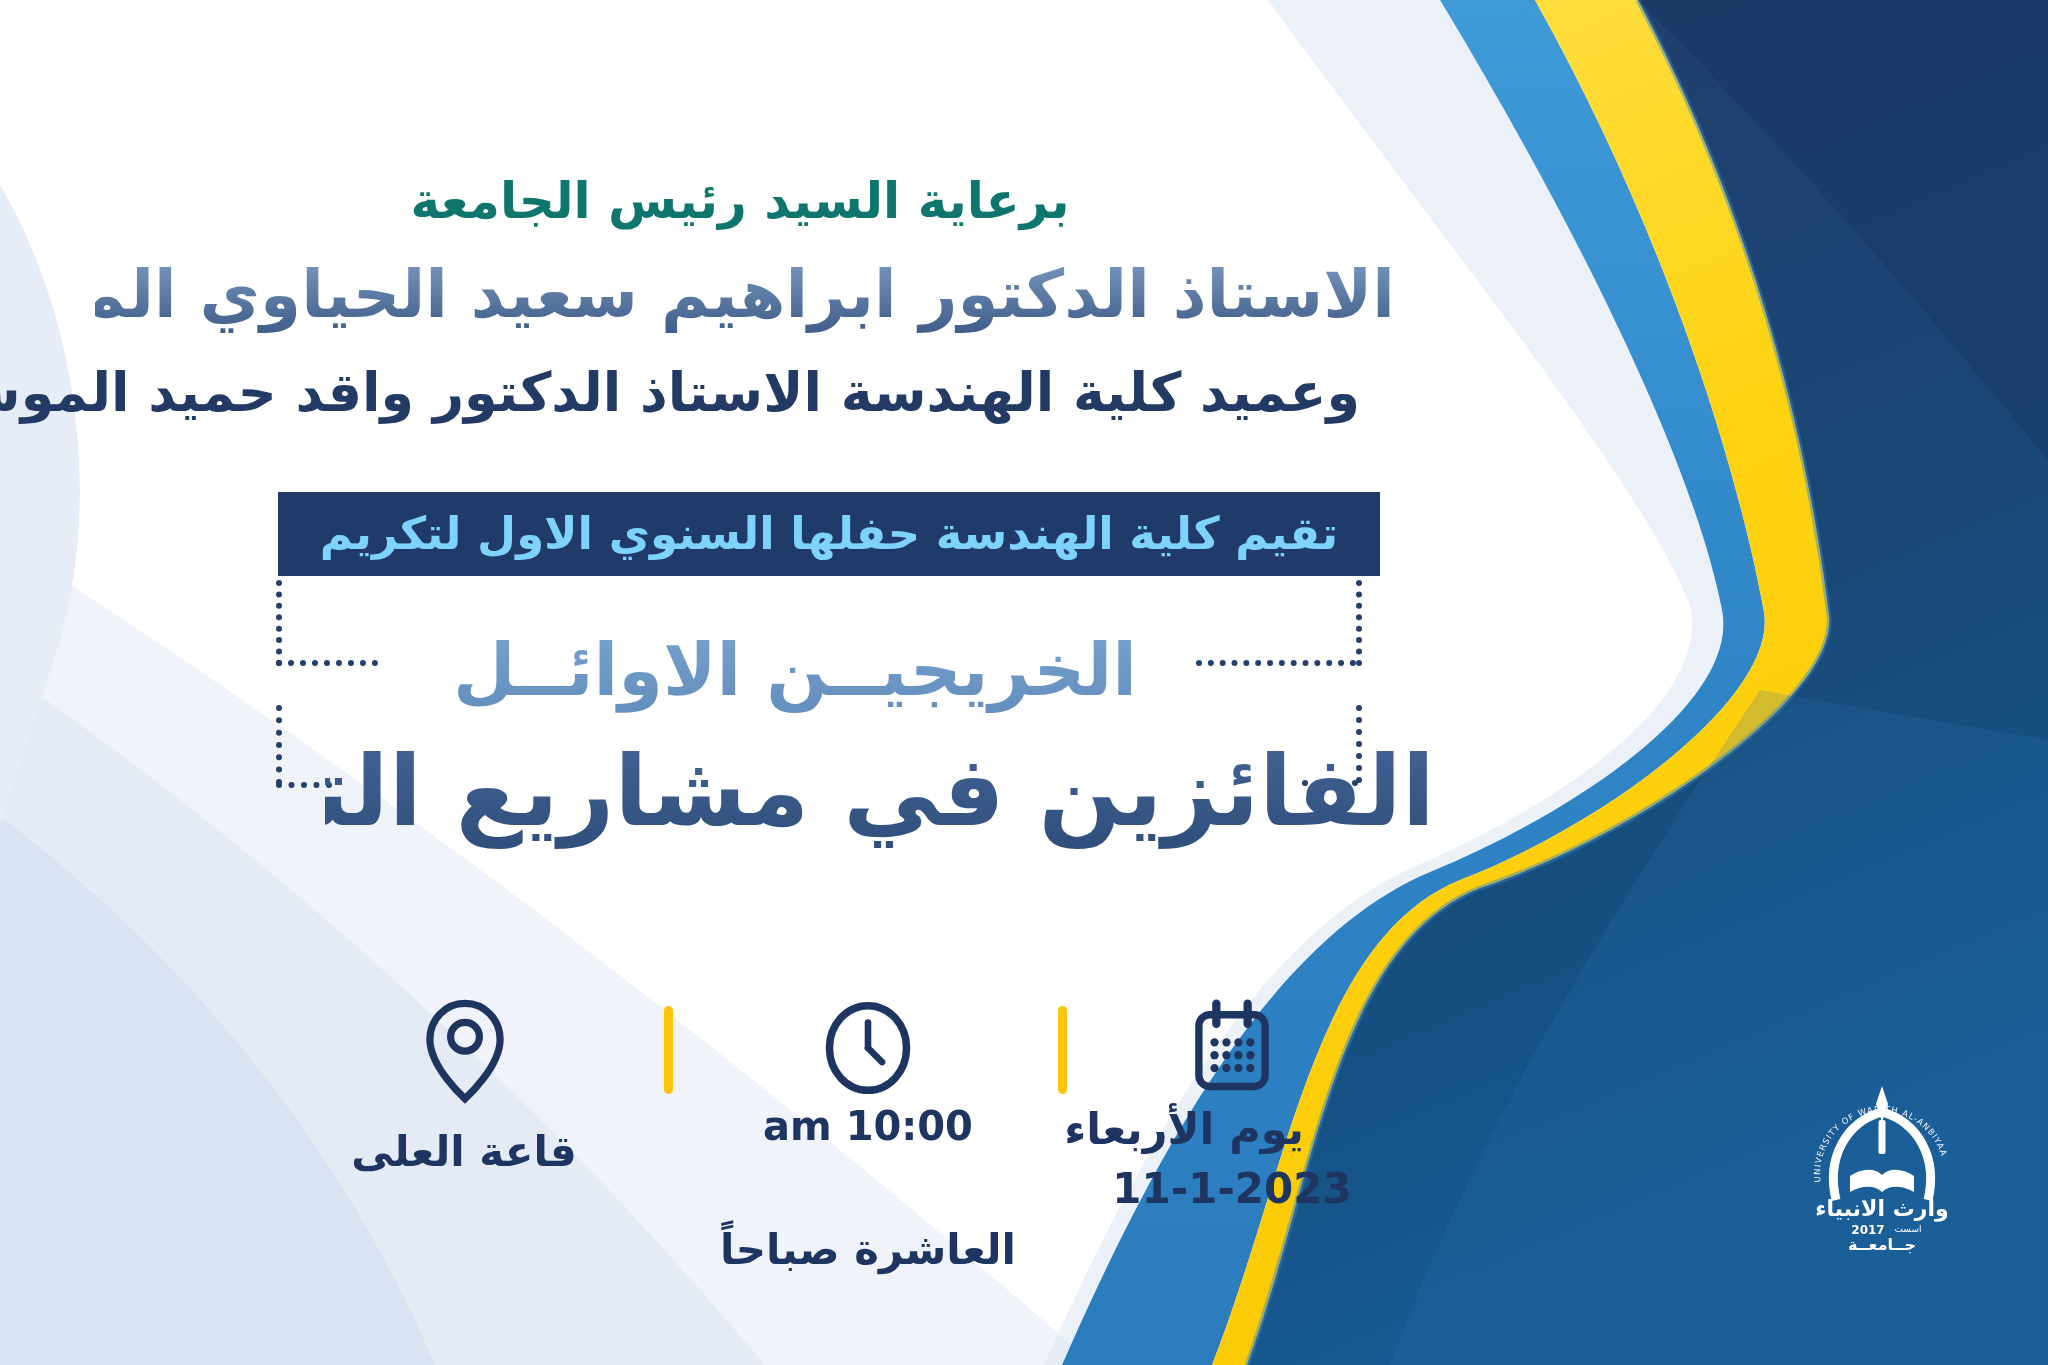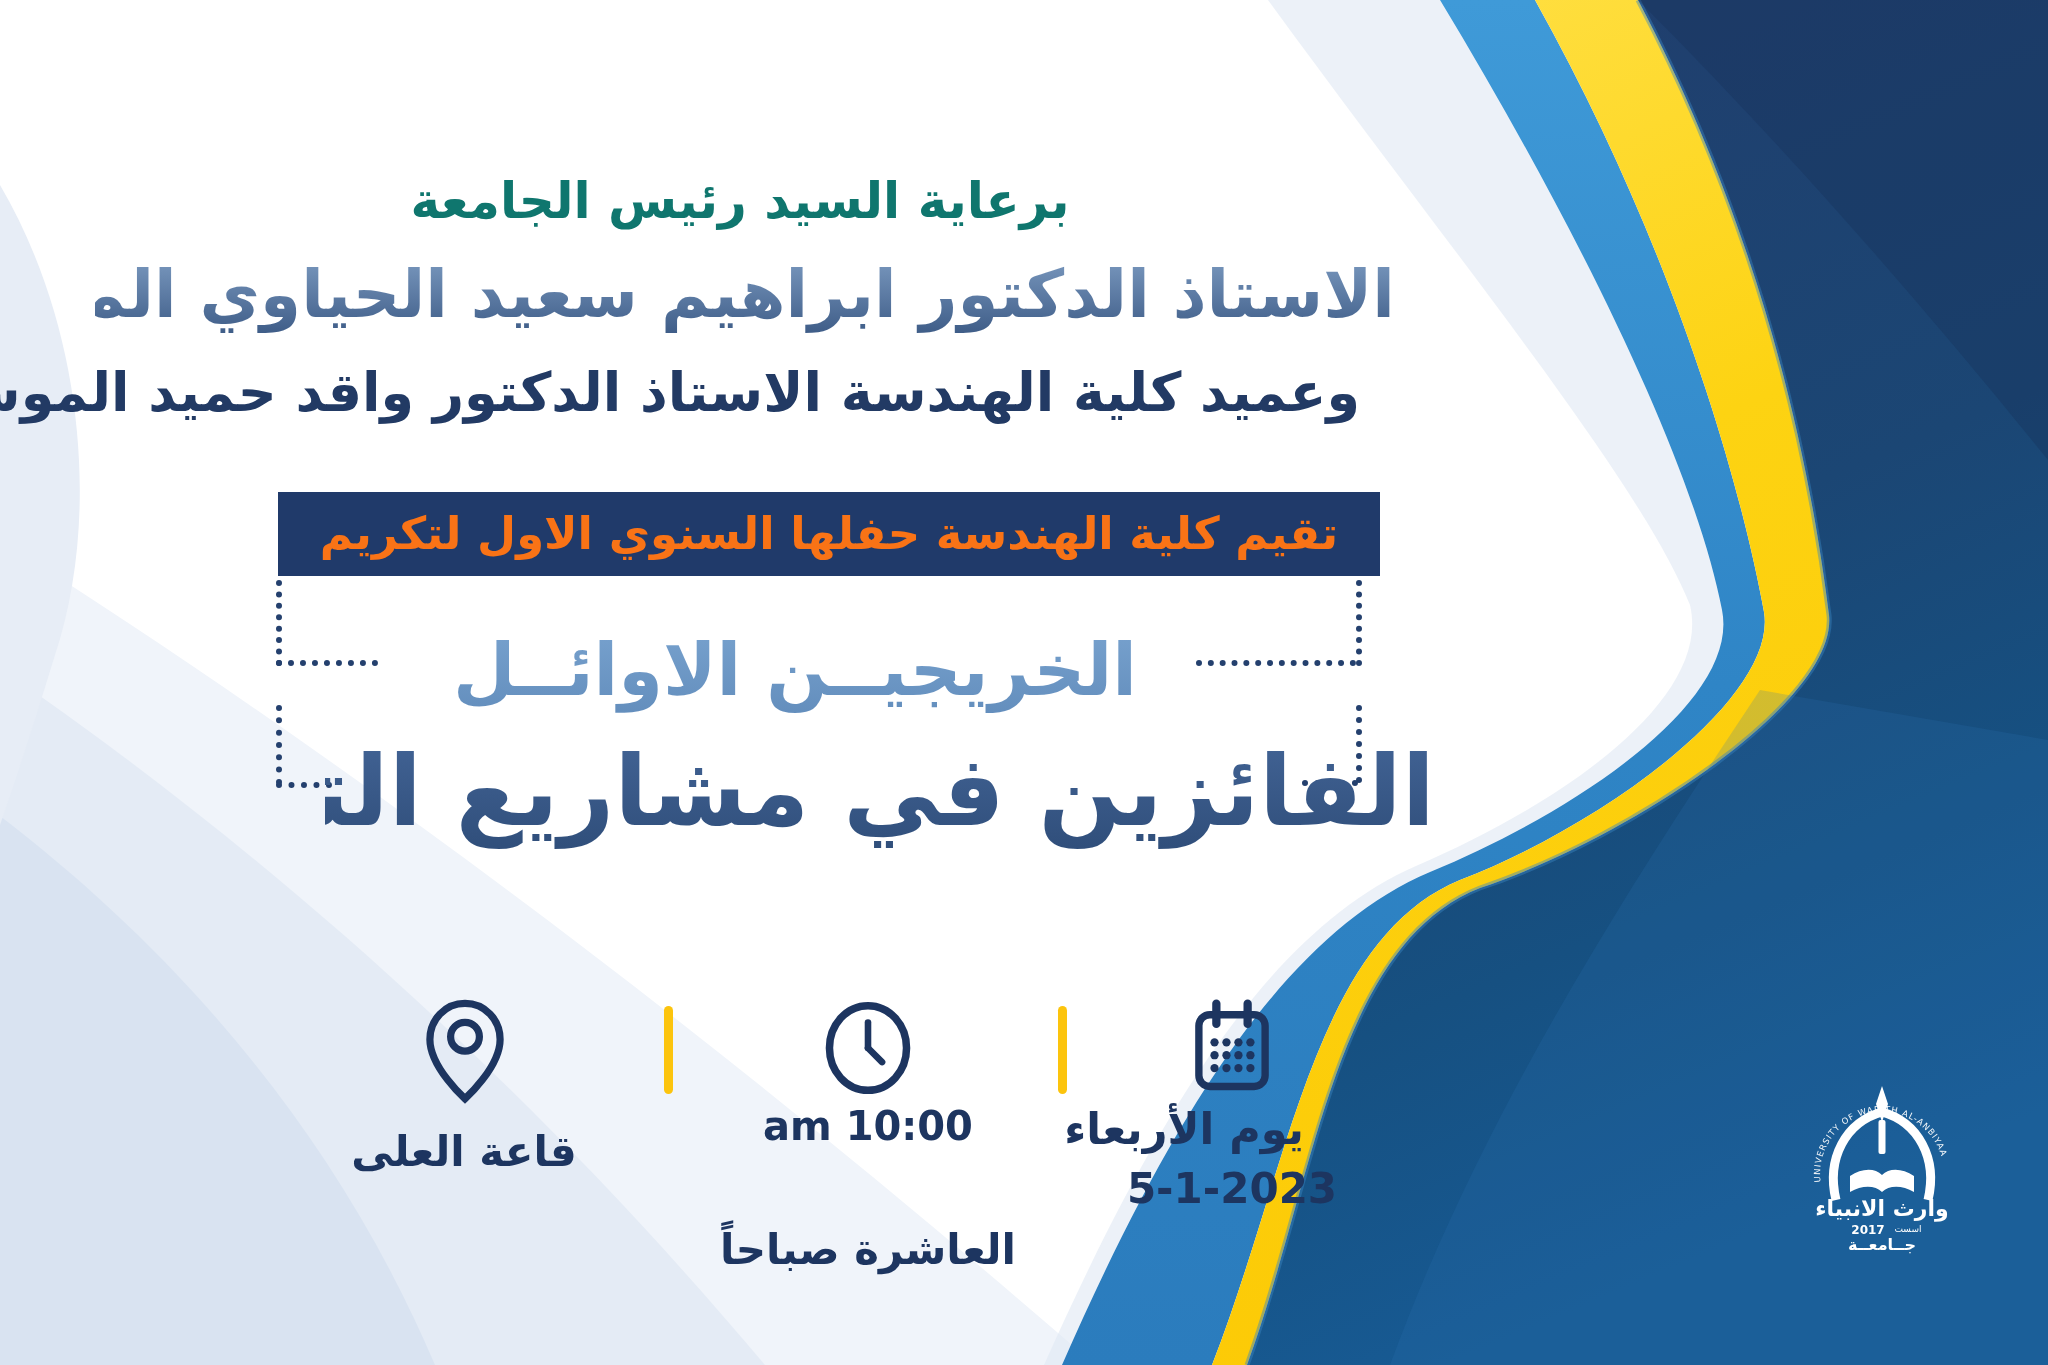--- a/index.html
+++ b/index.html
@@ -18,21 +18,21 @@
          font-size:50px;font-weight:bold;color:#0f766e;}
   .line2{left:95px;top:240px;width:1300px;height:110px;line-height:110px;
          font-size:66px;font-weight:bold;
          background:linear-gradient(#87a6cb,#32507c);
          -webkit-background-clip:text;background-clip:text;color:transparent;}
   .line3{left:50px;top:345px;width:1310px;height:96px;line-height:96px;
          font-size:54px;font-weight:bold;color:#223a64;}
 
   
   .banner{left:278px;top:492px;width:1102px;height:84px;line-height:84px;
-          background:#203a6a;color:#f97316;font-size:45px;font-weight:bold;}
+          background:#203a6a;color:#7dd3fc;font-size:45px;font-weight:bold;}
 
   
   .title1{left:240px;top:590px;width:1110px;height:160px;line-height:160px;
           font-size:72px;font-weight:bold;
           background:linear-gradient(#80aad5,#5b86b6);
           -webkit-background-clip:text;background-clip:text;color:transparent;}
   .title2{left:325px;top:706px;width:1110px;height:172px;line-height:172px;
           font-size:97px;font-weight:bold;
           background:linear-gradient(#47699c,#2b4974);
           -webkit-background-clip:text;background-clip:text;color:transparent;}
@@ -162,15 +162,15 @@
           <circle cx="57" cy="76" r="4.5"></circle>
           <circle cx="70" cy="76" r="4.5"></circle>
       </g>
     </svg>
   </div>
 
   <div class="abs center rtl detail-label loc-label">قاعة العلى</div>
   <div class="abs center ltr detail-label time-en">am 10:00</div>
   <div class="abs center rtl detail-label time-ar">العاشرة صباحاً</div>
   <div class="abs center rtl detail-label date-day">يوم الأربعاء</div>
-  <div class="abs center ltr detail-label date-num">5-1-2023</div>
+  <div class="abs center ltr detail-label date-num">11-1-2023</div>
 
 </div>
 
 </body></html>

